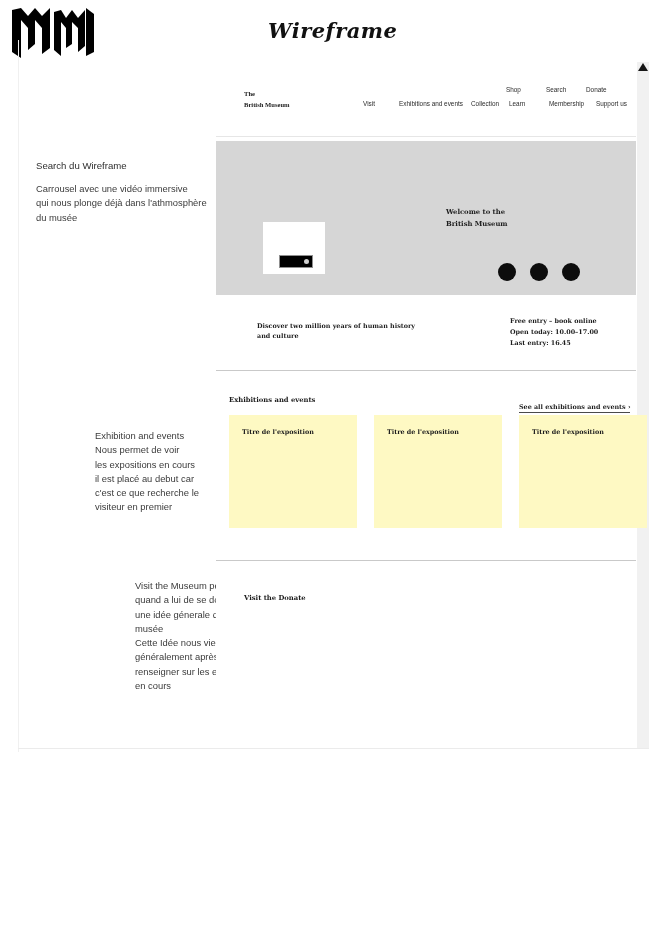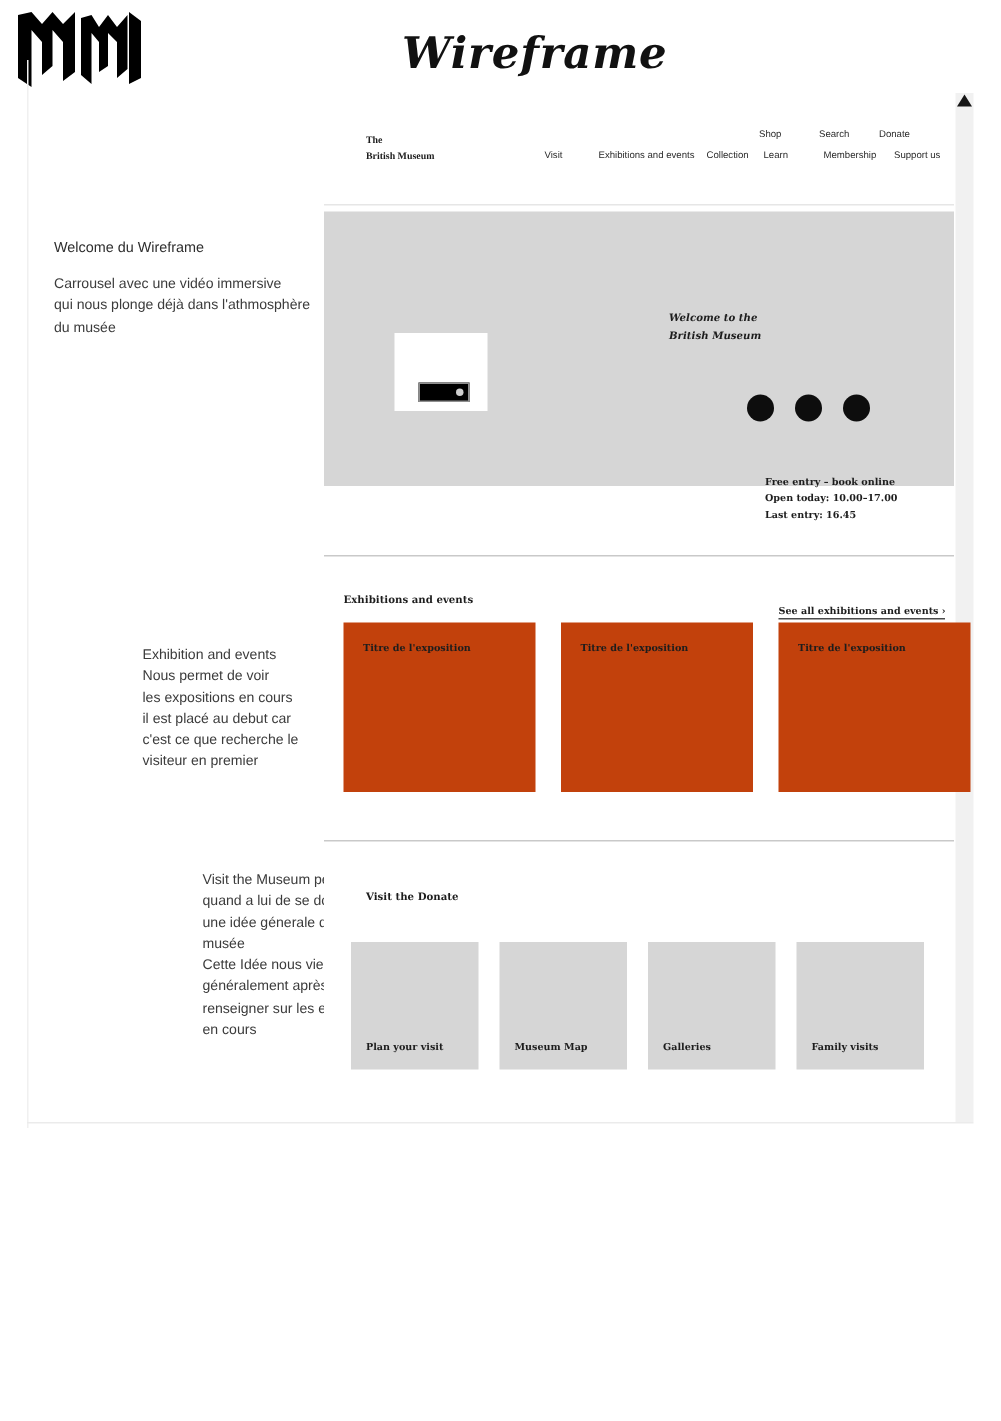--- a/index.html
+++ b/index.html
@@ -25,21 +25,21 @@
     width: 86px;
     height: 52px;
   }
   #doc-title {
     position: absolute;
     left: 268px;
     top: 18px;
     font-family: "DejaVu Serif", serif;
     font-style: italic;
     font-weight: 700;
-    font-size: 29px;
+    font-size: 21px;
     color: #111111;
     letter-spacing: 0.5px;
     white-space: nowrap;
   }
 
   
   #sheet-left-rule {
     position: absolute;
     left: 18px;
     top: 40px;
@@ -168,23 +168,22 @@
     height: 1px;
     background: #e6e6e6;
   }
 
   
   #hero {
     position: absolute;
     left: 216px;
     top: 141px;
     width: 420px;
-    height: 183px;
+    height: 154px;
     background: #d6d6d6;
-    font-style: italic;
   }
   #hero-video {
     position: absolute;
     left: 47px;
     top: 81px;
     width: 62px;
     height: 52px;
     background: #ffffff;
   }
   #video-controlbar {
@@ -303,21 +302,21 @@
   #exhibition-cards {
     position: absolute;
     left: 13px;
     top: 45px;
     display: flex;
     gap: 17px;
   }
   .exhibition-card {
     width: 128px;
     height: 113px;
-    background: #c2410c;
+    background: #fef9c3;
     position: relative;
   }
   .exhibition-card-title {
     position: absolute;
     left: 13px;
     top: 13px;
     font-family: "DejaVu Serif", serif;
     font-weight: 700;
     font-size: 6.4px;
     color: #1d1d1d;
@@ -374,21 +373,21 @@
       <polygon points="46,6 46,44 53,50 53,16 58,22 58,42 64,38 64,16 70,22 70,46 77,40 77,4 70,12 64,4 58,12 53,4"></polygon>
       <polygon points="78,2 86,8 86,46 78,50"></polygon>
     </g>
   </svg>
 </div>
 <div id="doc-title">Wireframe</div>
 
 <div id="sheet-left-rule"></div>
 <div id="sheet-bottom-rule"></div>
 
-<div class="annotation" id="annotation-heading">Welcome du Wireframe</div>
+<div class="annotation" id="annotation-heading">Search du Wireframe</div>
 <div class="annotation" id="annotation-carousel">Carrousel avec une vidéo immersive
  qui nous plonge déjà dans l'athmosphère
 du musée</div>
 <div class="annotation" id="annotation-exhibitions">Exhibition and events
 Nous permet de voir
 les expositions en cours
 il est placé au debut car
 c'est ce que recherche le
 visiteur en premier</div>
 <div class="annotation" id="annotation-visit">Visit the Museum permet
@@ -437,20 +436,21 @@
   <div id="hero-heading">Welcome to the
 British Museum</div>
   <div id="carousel-dots">
     <div class="carousel-dot"></div>
     <div class="carousel-dot"></div>
     <div class="carousel-dot"></div>
   </div>
 </div>
 
 <div id="info-strip">
+  <div id="info-tagline">Discover two million years of human history and culture</div>
   <div id="info-opening">Free entry – book online
 Open today: 10.00–17.00
 Last entry: 16.45</div>
 </div>
 <div class="section-rule" id="rule-after-info"></div>
 
 <div id="exhibitions-section">
   <div id="exhibitions-title">Exhibitions and events</div>
   <div id="see-all-link">See all exhibitions and events ›</div>
   <div id="exhibition-cards">
@@ -462,27 +462,13 @@
     </div>
     <div class="exhibition-card">
       <div class="exhibition-card-title">Titre de l'exposition</div>
     </div>
   </div>
 </div>
 <div class="section-rule" id="rule-after-exhib"></div>
 
 <div id="visit-section">
   <div id="visit-title">Visit the Donate</div>
-  <div id="visit-cards">
-    <div class="visit-card">
-      <div class="visit-card-title">Plan your visit</div>
-    </div>
-    <div class="visit-card">
-      <div class="visit-card-title">Museum Map</div>
-    </div>
-    <div class="visit-card">
-      <div class="visit-card-title">Galleries</div>
-    </div>
-    <div class="visit-card">
-      <div class="visit-card-title">Family visits</div>
-    </div>
-  </div>
 </div>
 
 </body></html>

